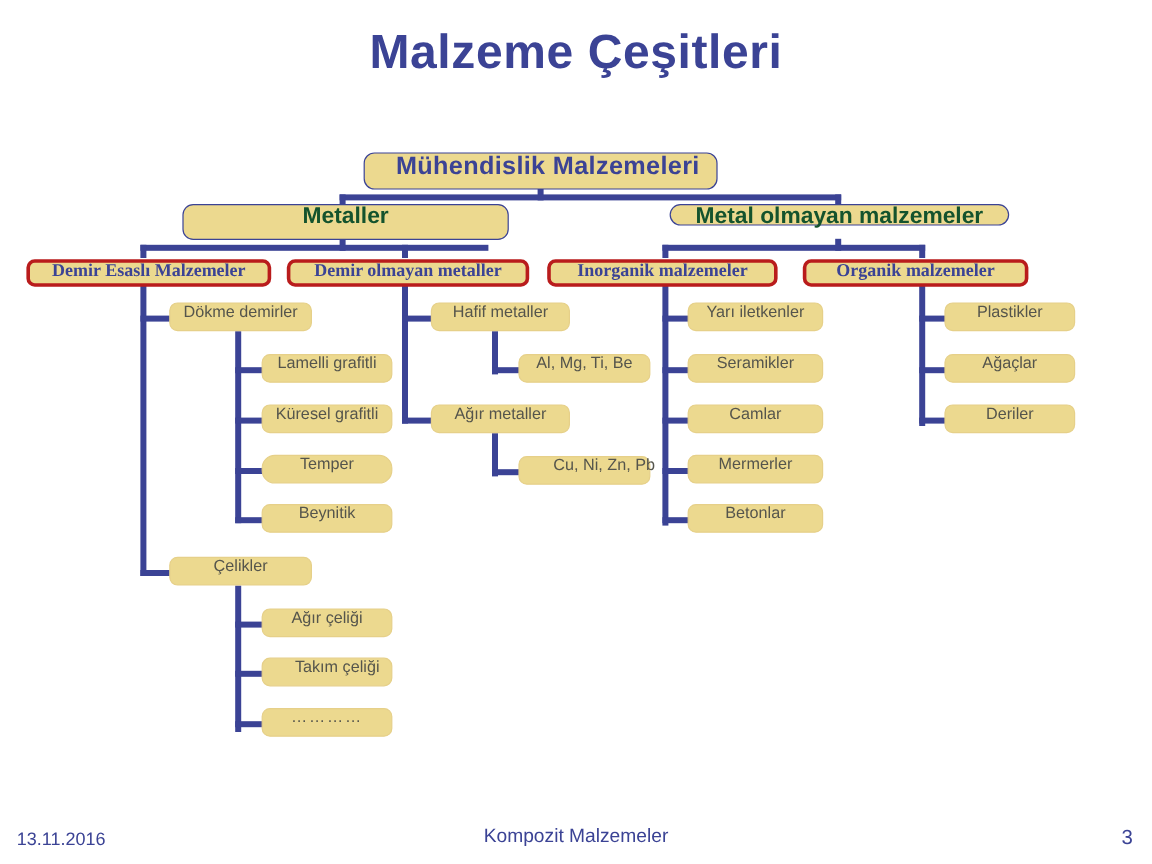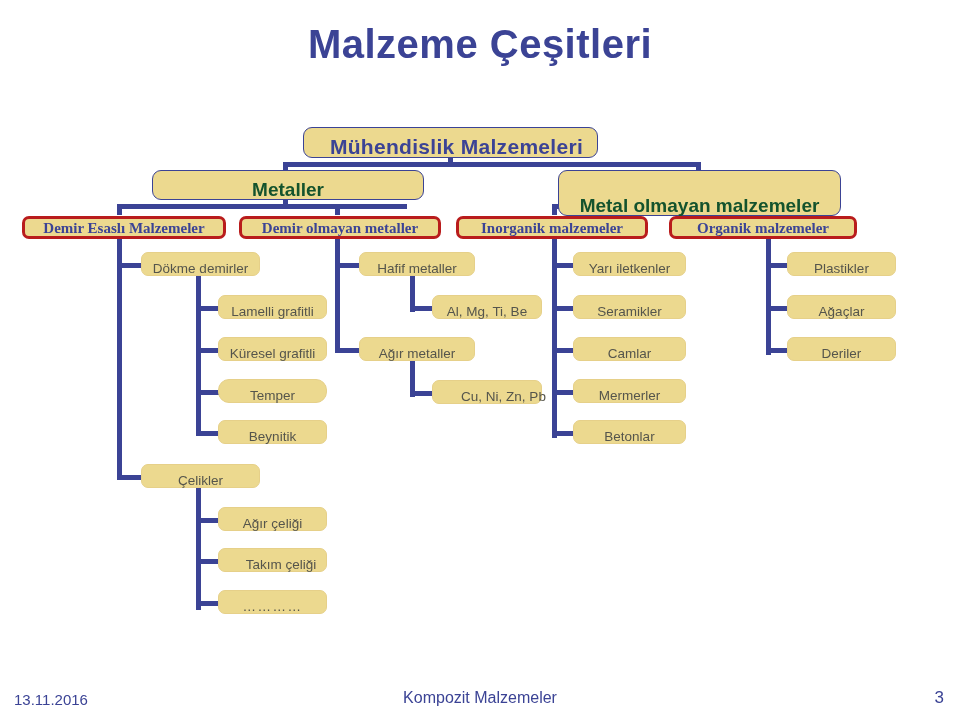--- a/index.html
+++ b/index.html
@@ -23,21 +23,21 @@
     font-family:Liberation Sans, sans-serif;
   }
 
   
   .node{
     position:absolute;
     box-sizing:border-box;
     background:#ecd98f;
     border-radius:7px;
     display:flex;
-    align-items:flex-end;
+    align-items:flex-start;
     justify-content:center;
     color:#5b5b52;
     white-space:nowrap;
     line-height:1;
   }
   
   .n-root{
     background:#ecd98f;
     border:1px solid #3b4395;
     border-radius:9px;
@@ -152,21 +152,21 @@
   <div class="conn hline" style="left:766px;top:306px;width:24px;"></div>
   <div class="conn hline" style="left:766px;top:348px;width:24px;"></div>
 
   <div class="node n-root" style="left:303px;top:127px;width:295px;height:31px;">
     <span class="lbl">Mühendislik Malzemeleri</span>
   </div>
 
   <div class="node n-l2" style="left:152px;top:170px;width:272px;height:30px;">
     <span>Metaller</span>
   </div>
-  <div class="node n-l2" style="left:558px;top:170px;width:283px;height:46px;">
+  <div class="node n-l2" style="left:558px;top:170px;width:283px;height:18px;">
     <span>Metal olmayan malzemeler</span>
   </div>
 
   <div class="node n-l3" style="left:22px;top:216px;width:204px;height:23px;">
     <span>Demir Esaslı Malzemeler</span>
   </div>
   <div class="node n-l3" style="left:239px;top:216px;width:202px;height:23px;">
     <span>Demir olmayan metaller</span>
   </div>
   <div class="node n-l3" style="left:456px;top:216px;width:192px;height:23px;">

